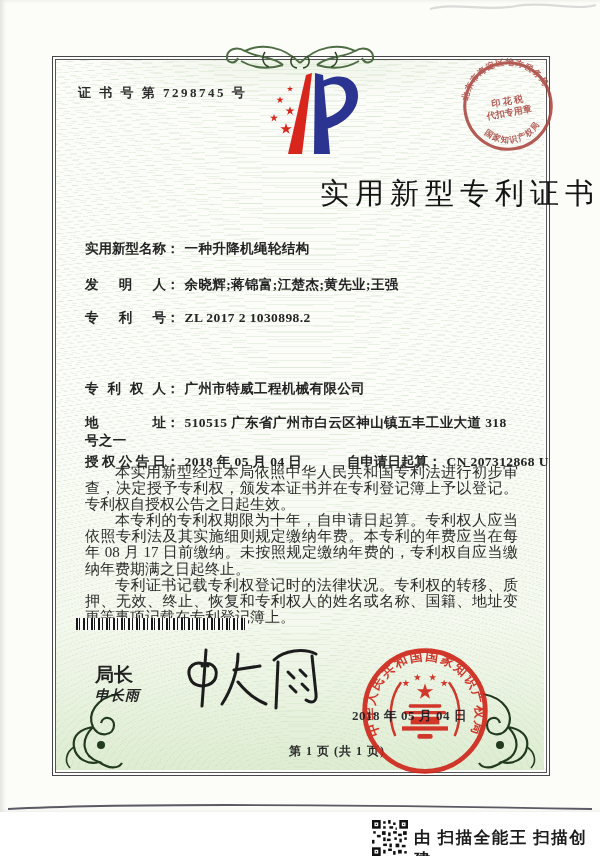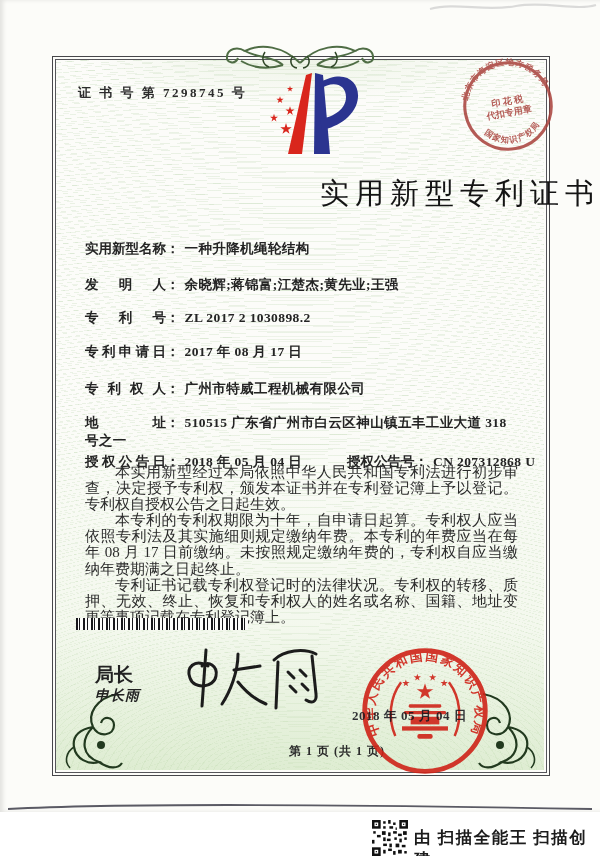--- a/index.html
+++ b/index.html
@@ -113,35 +113,32 @@
 
     <div class="frow" style="top:240px">
       <span class="flabel">实用新型名称</span><span class="fcolon">：</span><span class="fvalue">一种升降机绳轮结构</span>
     </div>
     <div class="frow" style="top:276px">
       <span class="flabel">发明人</span><span class="fcolon">：</span><span class="fvalue">余晓辉;蒋锦富;江楚杰;黄先业;王强</span>
     </div>
     <div class="frow" style="top:309px">
       <span class="flabel">专利号</span><span class="fcolon">：</span><span class="fvalue">ZL 2017 2 1030898.2</span>
     </div>
-    <div class="frow" style="top:343px">
-      <span class="flabel">专利申请日</span><span class="fcolon">：</span><span class="fvalue">2017 年 08 月 17 日</span>
-    </div>
     <div class="frow" style="top:380px">
       <span class="flabel">专利权人</span><span class="fcolon">：</span><span class="fvalue">广州市特威工程机械有限公司</span>
     </div>
     <div class="frow" style="top:414px">
       <span class="flabel">地址</span><span class="fcolon">：</span><span class="fvalue">510515 广东省广州市白云区神山镇五丰工业大道 318 号之一</span>
     </div>
     <div class="frow" style="top:453px">
       <span>
         <span class="flabel">授权公告日</span><span class="fcolon">：</span><span class="fvalue">2018 年 05 月 04 日</span>
       </span>
       <span class="fcol2">
-        <span>授权公告号</span><span class="fcolon">：</span><span class="fvalue">CN 207312868 U</span>
+        <span>自申请日起算</span><span class="fcolon">：</span><span class="fvalue">CN 207312868 U</span>
       </span>
     </div>
 
     <div class="paras">
       <p>本实用新型经过本局依照中华人民共和国专利法进行初步审查，决定授予专利权，颁发本证书并在专利登记簿上予以登记。专利权自授权公告之日起生效。</p>
       <p>本专利的专利权期限为十年，自申请日起算。专利权人应当依照专利法及其实施细则规定缴纳年费。本专利的年费应当在每年 08 月 17 日前缴纳。未按照规定缴纳年费的，专利权自应当缴纳年费期满之日起终止。</p>
       <p>专利证书记载专利权登记时的法律状况。专利权的转移、质押、无效、终止、恢复和专利权人的姓名或名称、国籍、地址变更等事项记载在专利登记簿上。</p>
     </div>
 
     <div class="barcode"></div>

